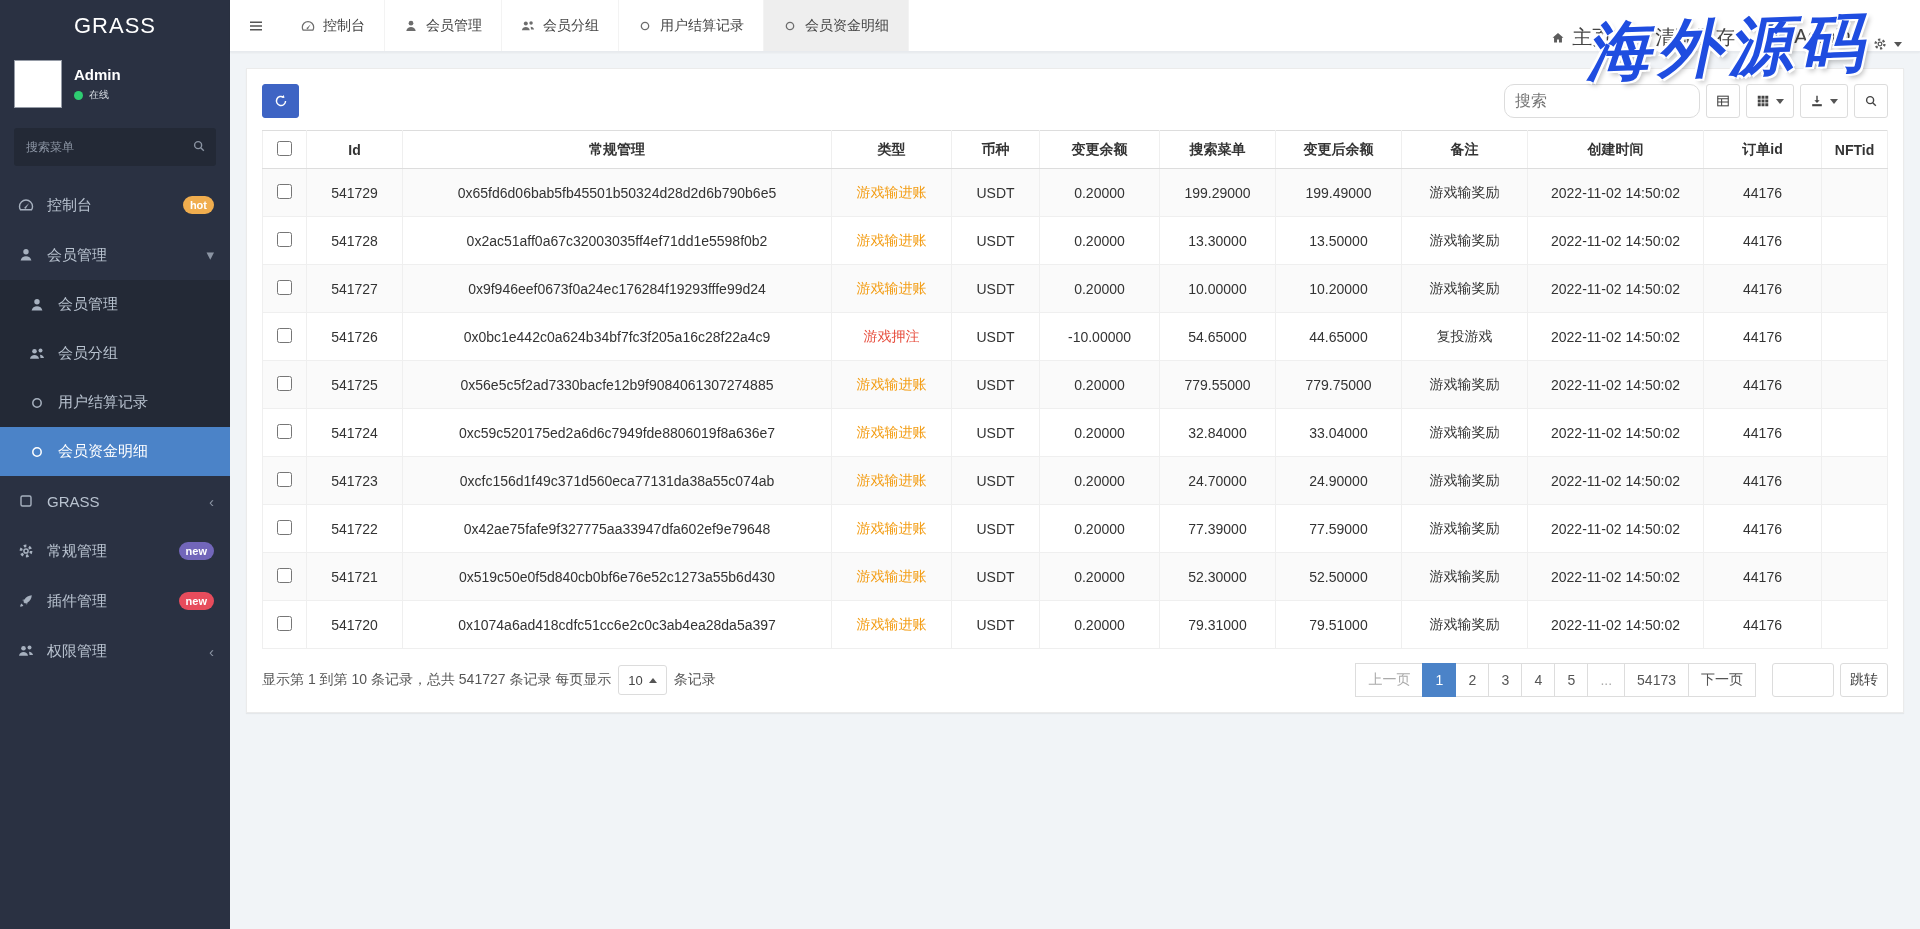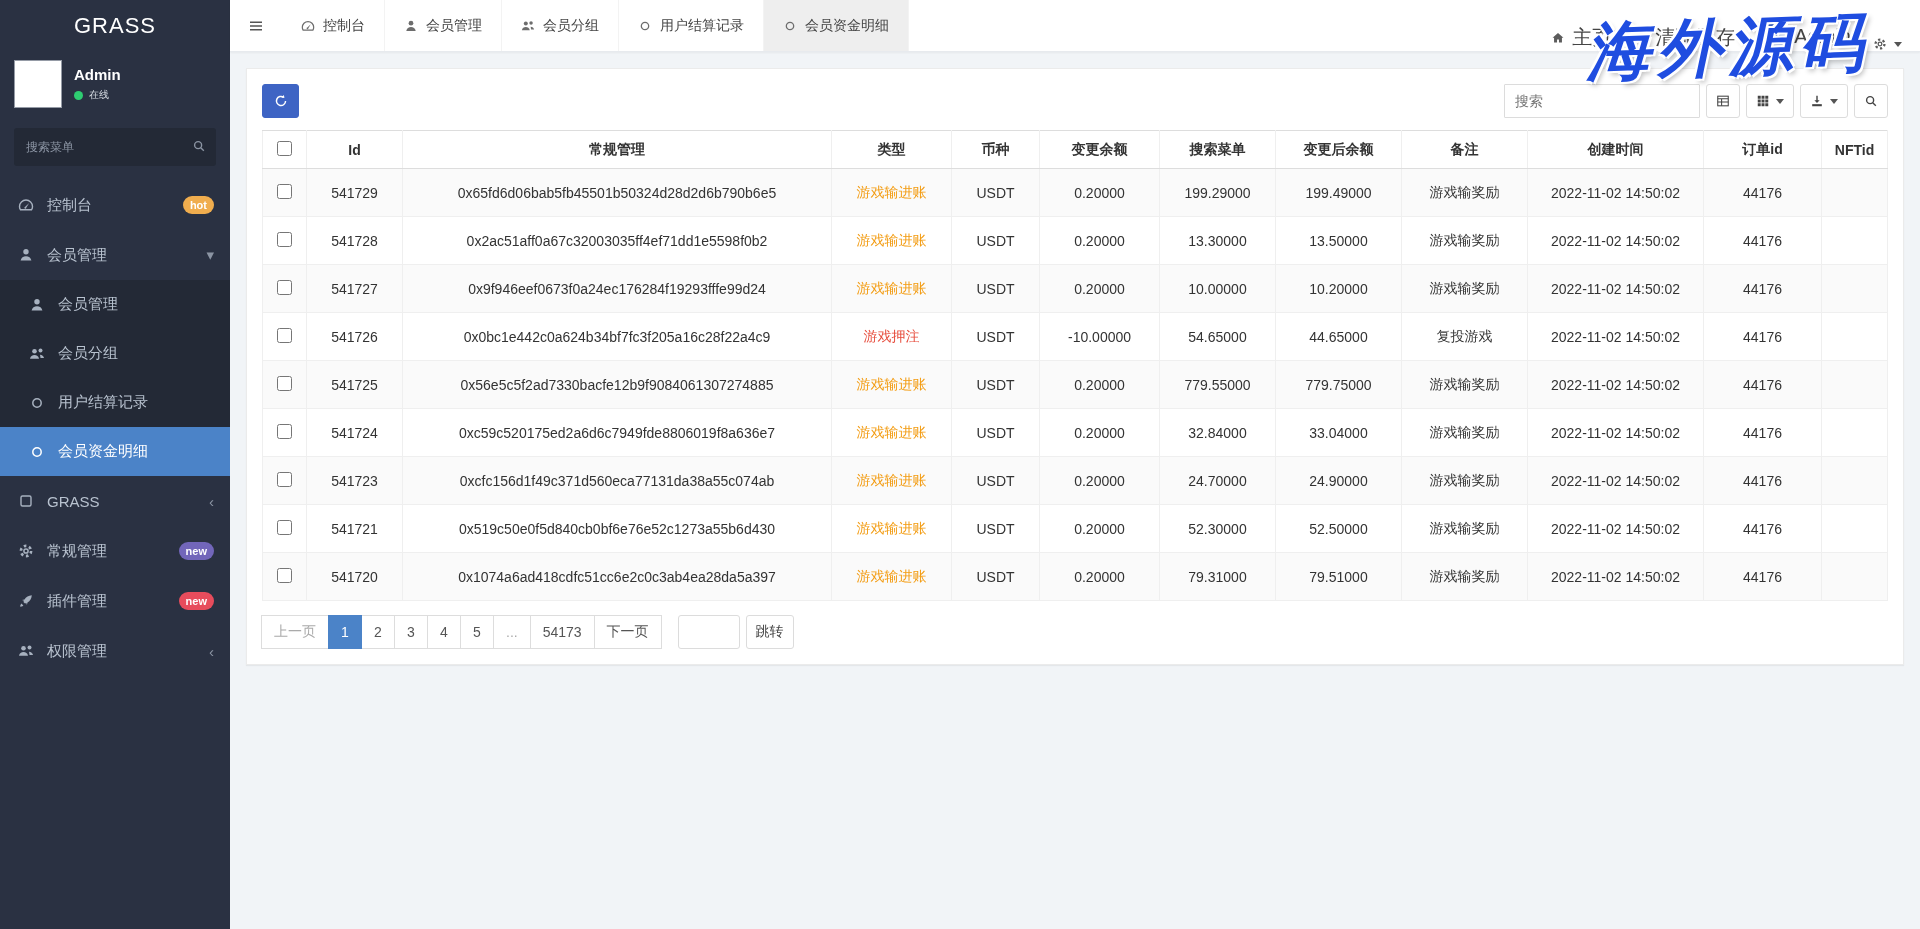--- a/index.html
+++ b/index.html
@@ -45,21 +45,21 @@
 .nav-avatar{width:30px;height:30px;border-radius:4px;background:linear-gradient(135deg,#2d5bd6,#7fa6ea);display:inline-block}
 .caret{width:0;height:0;border-left:4px solid transparent;border-right:4px solid transparent;border-top:5px solid #555;display:inline-block}
 .caret-up{width:0;height:0;border-left:4px solid transparent;border-right:4px solid transparent;border-bottom:5px solid #555;display:inline-block}
 
 .content{flex:1;padding:16px;overflow:hidden}
 .panel{background:#fff;border:1px solid #ebebeb;box-shadow:0 1px 1px rgba(0,0,0,.05);padding:15px}
 .toolbar{display:flex;justify-content:space-between;margin-bottom:12px}
 .btn{height:34px;border:1px solid #dcdcdc;background:#fff;border-radius:3px;cursor:pointer;display:inline-flex;align-items:center;justify-content:center;gap:6px;color:#444;font-size:14px;padding:0 9px}
 .btn-refresh{background:#3e64c4;border-color:#3e64c4;color:#fff;width:37px}
 .toolbar-right{display:flex;gap:6px;align-items:center}
-.search-input{width:196px;height:34px;border:1px solid #dcdcdc;border-radius:1px;padding:10px 10px;font-size:14px;color:#444;outline:none}
+.search-input{width:196px;height:34px;border:1px solid #dcdcdc;border-radius:10px;padding:10px 10px;font-size:16px;color:#444;outline:none}
 
 table{width:100%;border-collapse:collapse;table-layout:fixed}
 th,td{border:1px solid #efefef;text-align:center;font-size:14px;color:#333;padding:6px 4px;overflow:hidden;white-space:nowrap;text-overflow:ellipsis}
 thead th{border-top:1px solid #dddddd;border-bottom:1px solid #dddddd;height:38px;font-weight:bold}
 tbody td{height:48px}
 tbody tr:nth-child(odd){background:#fafafa}
 thead th:nth-child(1){width:44px}
 thead th:nth-child(2){width:96px}
 thead th:nth-child(4){width:120px}
 thead th:nth-child(5){width:88px}
@@ -466,20 +466,34 @@
                 <td>0.20000</td>
                 <td>24.70000</td>
                 <td>24.90000</td>
                 <td>游戏输奖励</td>
                 <td>2022-11-02 14:50:02</td>
                 <td>44176</td>
                 <td></td>
               </tr>
               <tr>
                 <td><input type="checkbox" style=""></td>
+                <td>541722</td>
+                <td>0x42ae75fafe9f327775aa33947dfa602ef9e79648</td>
+                <td style="color: rgb(243, 156, 18);">游戏输进账</td>
+                <td>USDT</td>
+                <td>0.20000</td>
+                <td>77.39000</td>
+                <td>77.59000</td>
+                <td>游戏输奖励</td>
+                <td>2022-11-02 14:50:02</td>
+                <td>44176</td>
+                <td></td>
+              </tr>
+              <tr>
+                <td><input type="checkbox" style=""></td>
                 <td>541721</td>
                 <td>0x519c50e0f5d840cb0bf6e76e52c1273a55b6d430</td>
                 <td style="color: rgb(243, 156, 18);">游戏输进账</td>
                 <td>USDT</td>
                 <td>0.20000</td>
                 <td>52.30000</td>
                 <td>52.50000</td>
                 <td>游戏输奖励</td>
                 <td>2022-11-02 14:50:02</td>
                 <td>44176</td>
@@ -496,20 +510,28 @@
                 <td>79.51000</td>
                 <td>游戏输奖励</td>
                 <td>2022-11-02 14:50:02</td>
                 <td>44176</td>
                 <td></td>
               </tr>
             </tbody>
         </table>
 
         <div class="table-footer">
+          <div class="summary">
+            <span>显示第 1 到第 10 条记录，总共 541727 条记录 每页显示</span>
+            <button class="pagesize-btn">
+              <span>10</span>
+              <span class="caret-up"></span>
+            </button>
+            <span>条记录</span>
+          </div>
           <div class="pager">
             <div class="pagination">
                 <button class="page-btn disabled">上一页</button>
                 <button class="page-btn active">1</button>
                 <button class="page-btn">2</button>
                 <button class="page-btn">3</button>
                 <button class="page-btn">4</button>
                 <button class="page-btn">5</button>
                 <button class="page-btn disabled">...</button>
                 <button class="page-btn">54173</button>

